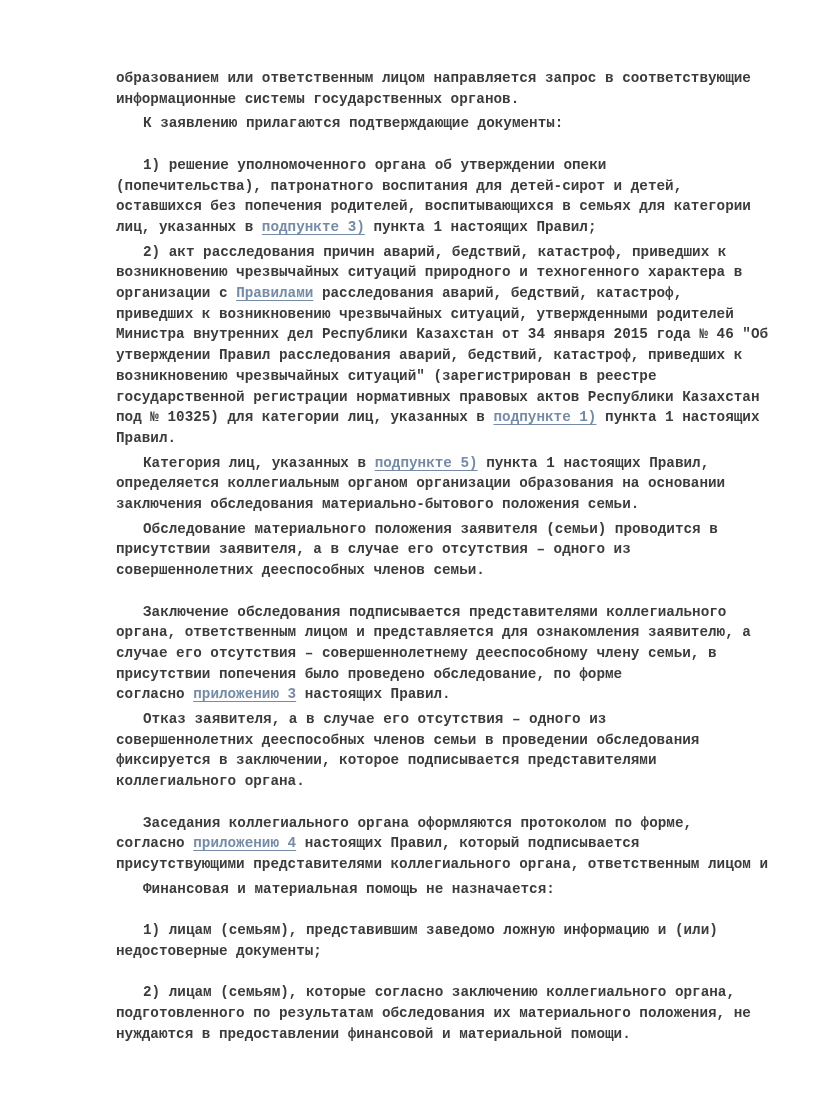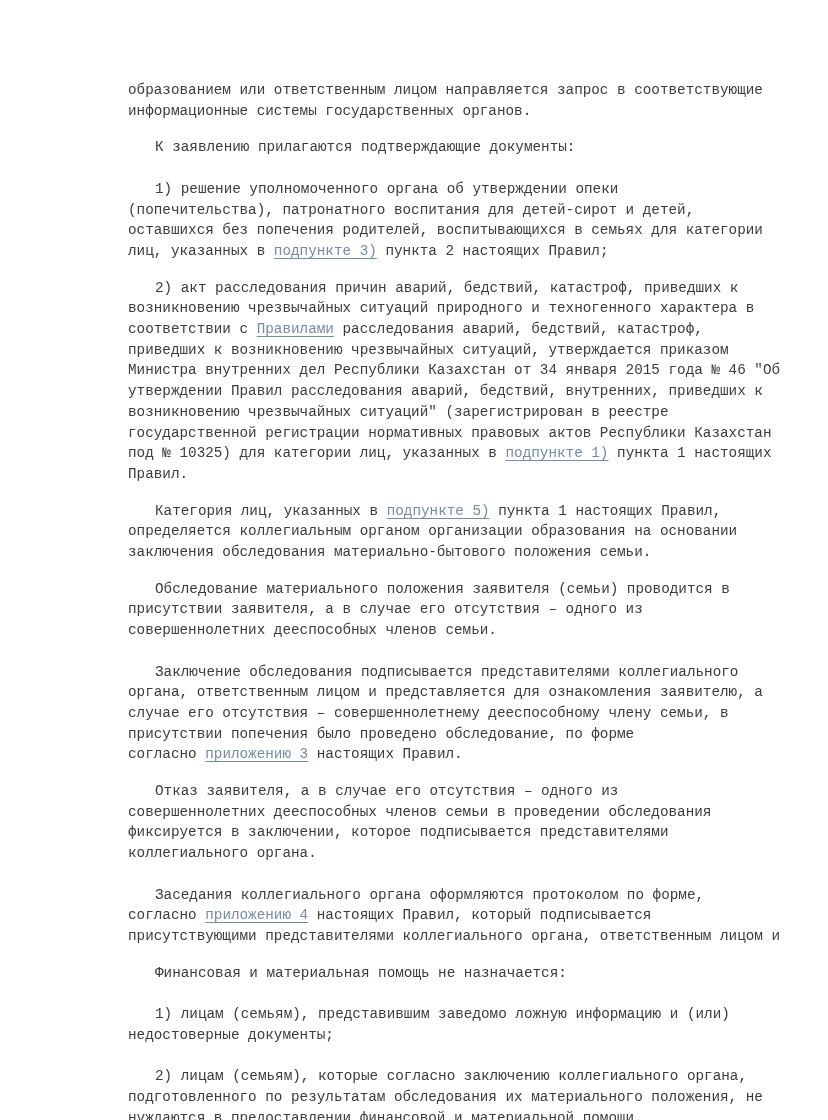--- a/index.html
+++ b/index.html
@@ -12,21 +12,21 @@
     font-family: "Liberation Mono", "DejaVu Sans Mono", monospace;
   }
   .doc-body {
     position: absolute;
     left: 112px;
     top: 64px;
     font-size: 14.3px;
     line-height: 20.7px;
     color: var(--text-color, #3c3c3c);
   }
-  .para { margin: 16px; }
+  .para { margin: 4px; font-weight: bold; }
   .para.space-before { margin-top: 20.7px; }
   .line { white-space: pre; }
   .line.indent { padding-left: 27px; }
   a.doclink {
     color: var(--link-color, #768ba6);
     text-decoration: underline;
     text-decoration-color: var(--link-color, #768ba6);
     text-underline-offset: 3px;
     cursor: pointer;
   }
@@ -40,29 +40,29 @@
         <div class="line"><span>образованием или ответственным лицом направляется запрос в соответствующие</span></div>
         <div class="line"><span>информационные системы государственных органов.</span></div>
       </div>
       <div class="para">
         <div class="line indent"><span>К заявлению прилагаются подтверждающие документы:</span></div>
       </div>
       <div class="para space-before">
         <div class="line indent"><span>1) решение уполномоченного органа об утверждении опеки</span></div>
         <div class="line"><span>(попечительства), патронатного воспитания для детей-сирот и детей,</span></div>
         <div class="line"><span>оставшихся без попечения родителей, воспитывающихся в семьях для категории</span></div>
-        <div class="line"><span>лиц, указанных в </span><a class="doclink" href="#">подпункте 3)</a><span> пункта 2 настоящих Правил;</span></div>
+        <div class="line"><span>лиц, указанных в </span><a class="doclink" href="#">подпункте 3)</a><span> пункта 1 настоящих Правил;</span></div>
       </div>
       <div class="para">
         <div class="line indent"><span>2) акт расследования причин аварий, бедствий, катастроф, приведших к</span></div>
         <div class="line"><span>возникновению чрезвычайных ситуаций природного и техногенного характера в</span></div>
-        <div class="line"><span>соответствии с </span><a class="doclink" href="#">Правилами</a><span> расследования аварий, бедствий, катастроф,</span></div>
-        <div class="line"><span>приведших к возникновению чрезвычайных ситуаций, утверждается приказом</span></div>
+        <div class="line"><span>организации с </span><a class="doclink" href="#">Правилами</a><span> расследования аварий, бедствий, катастроф,</span></div>
+        <div class="line"><span>приведших к возникновению чрезвычайных ситуаций, утвержденными родителей</span></div>
         <div class="line"><span>Министра внутренних дел Республики Казахстан от 34 января 2015 года № 46 "Об</span></div>
-        <div class="line"><span>утверждении Правил расследования аварий, бедствий, внутренних, приведших к</span></div>
+        <div class="line"><span>утверждении Правил расследования аварий, бедствий, катастроф, приведших к</span></div>
         <div class="line"><span>возникновению чрезвычайных ситуаций" (зарегистрирован в реестре</span></div>
         <div class="line"><span>государственной регистрации нормативных правовых актов Республики Казахстан</span></div>
         <div class="line"><span>под № 10325) для категории лиц, указанных в </span><a class="doclink" href="#">подпункте 1)</a><span> пункта 1 настоящих</span></div>
         <div class="line"><span>Правил.</span></div>
       </div>
       <div class="para">
         <div class="line indent"><span>Категория лиц, указанных в </span><a class="doclink" href="#">подпункте 5)</a><span> пункта 1 настоящих Правил,</span></div>
         <div class="line"><span>определяется коллегиальным органом организации образования на основании</span></div>
         <div class="line"><span>заключения обследования материально-бытового положения семьи.</span></div>
       </div>

